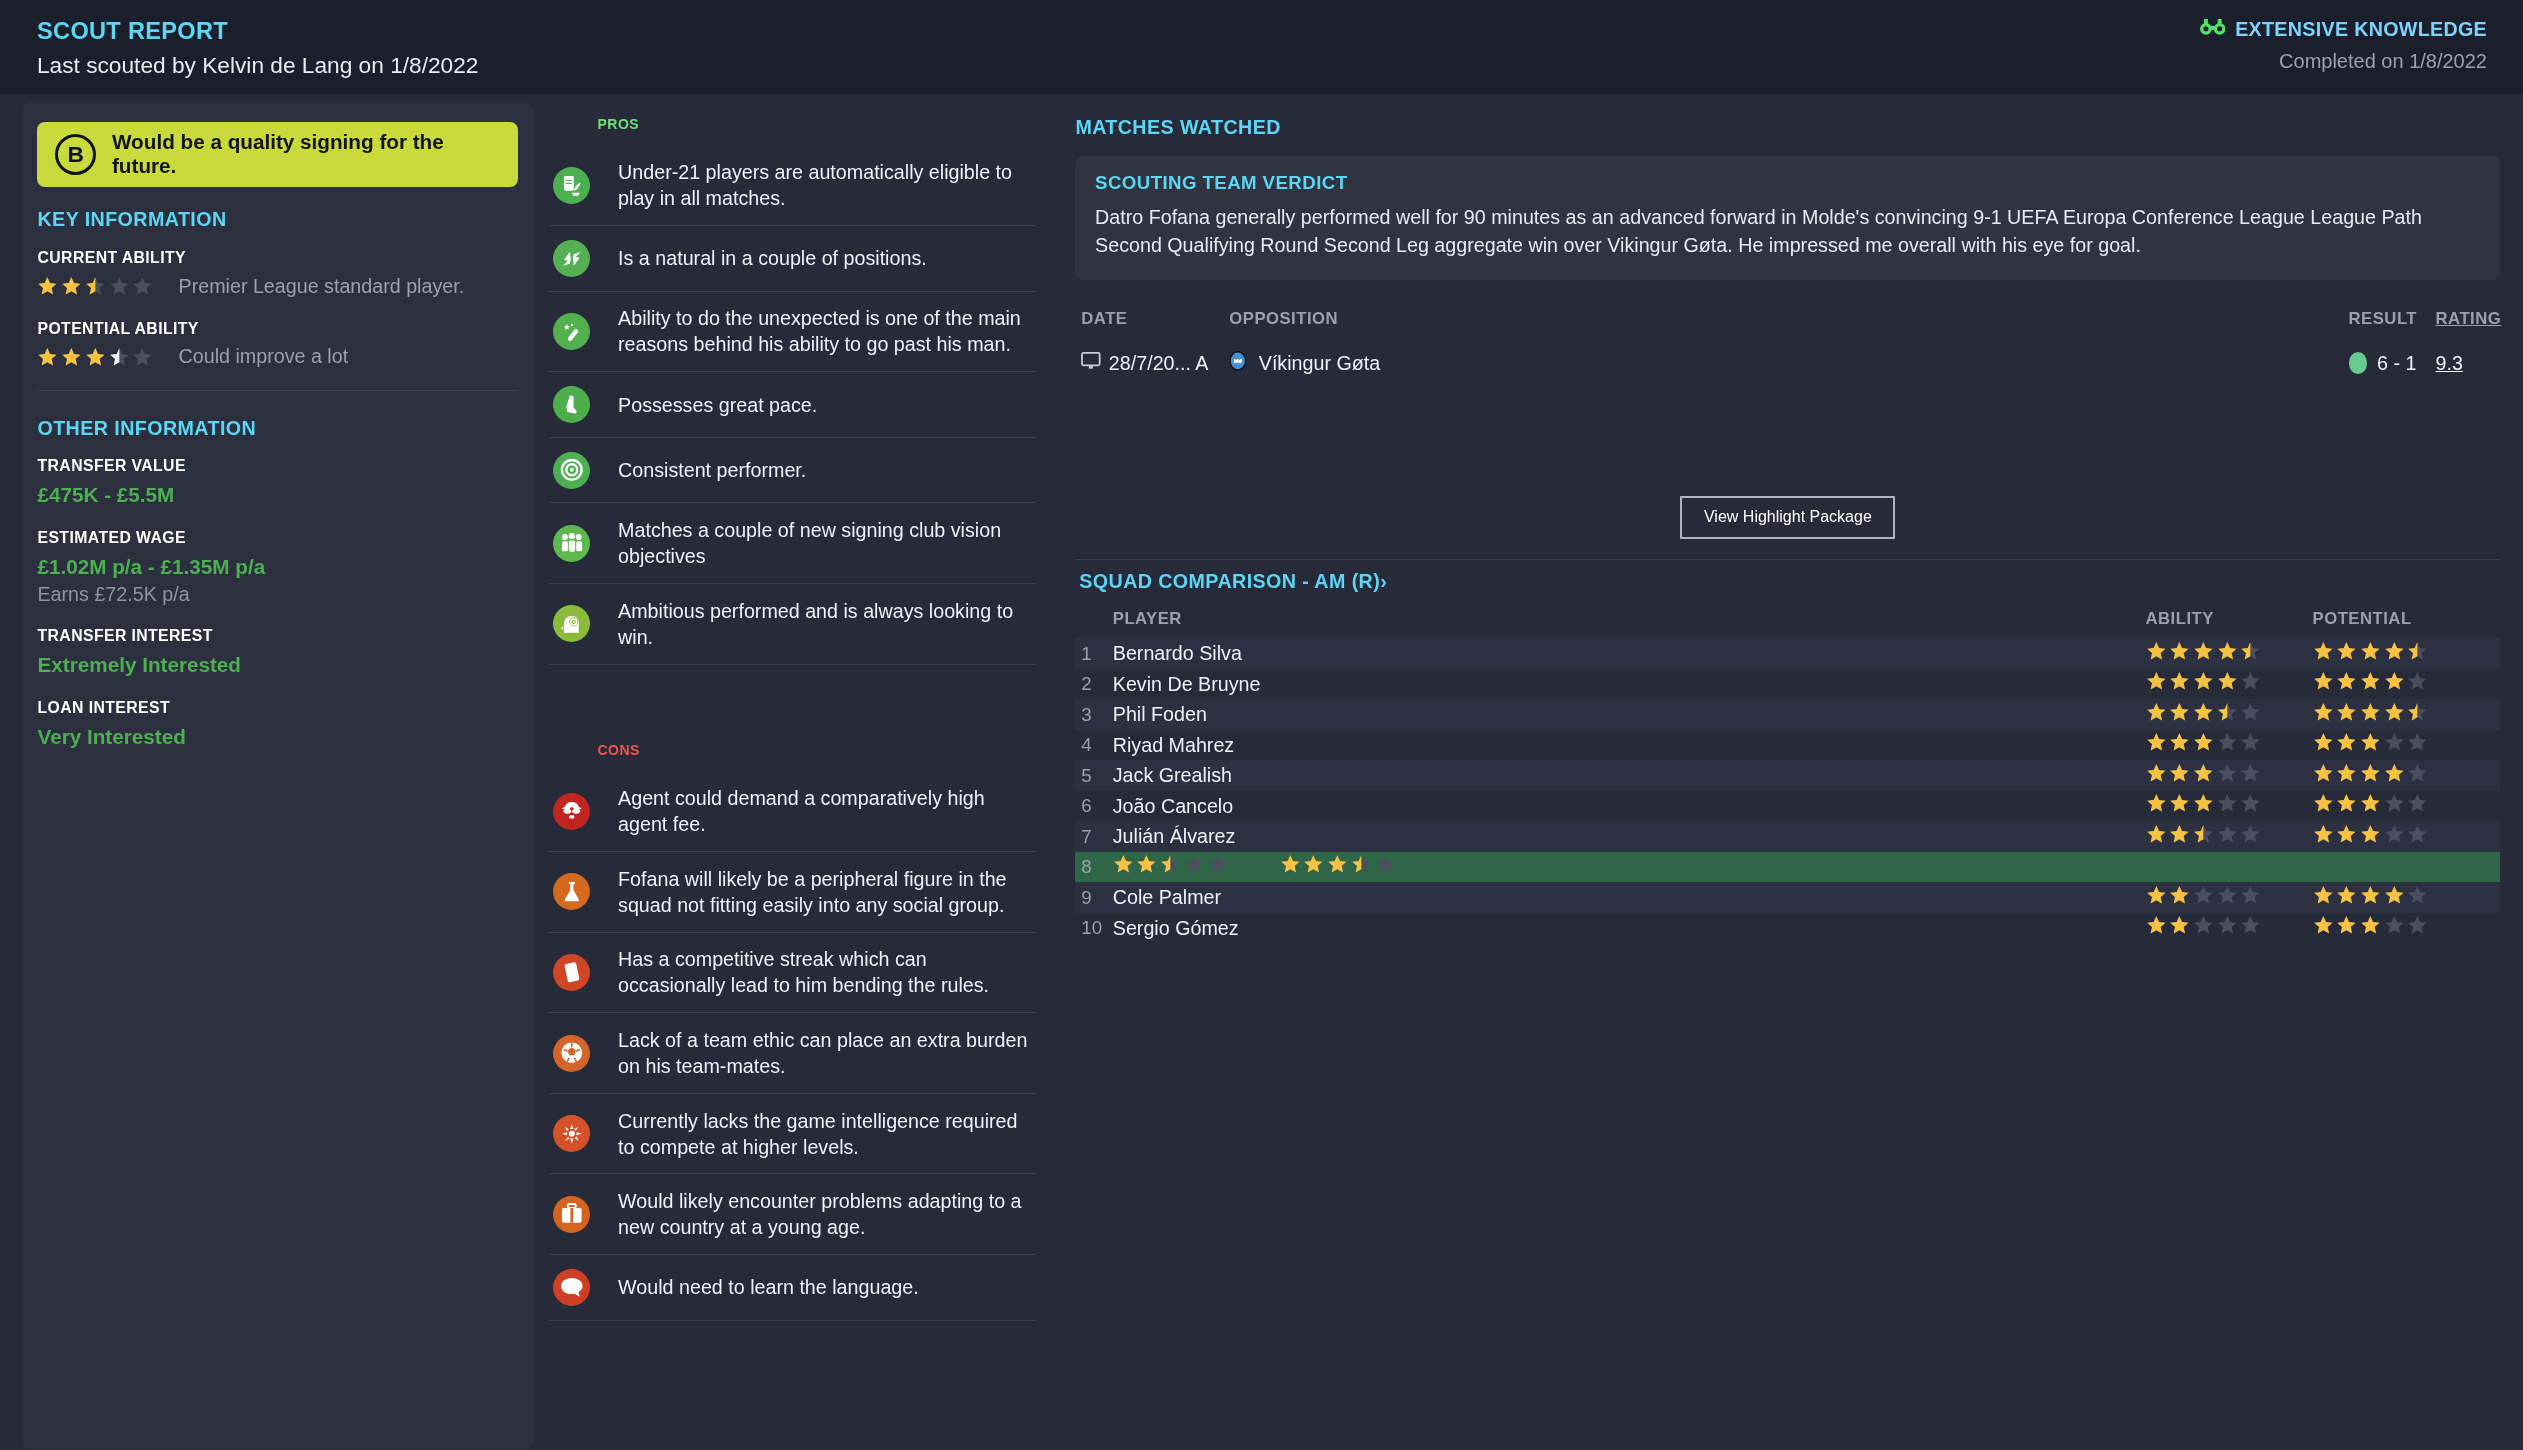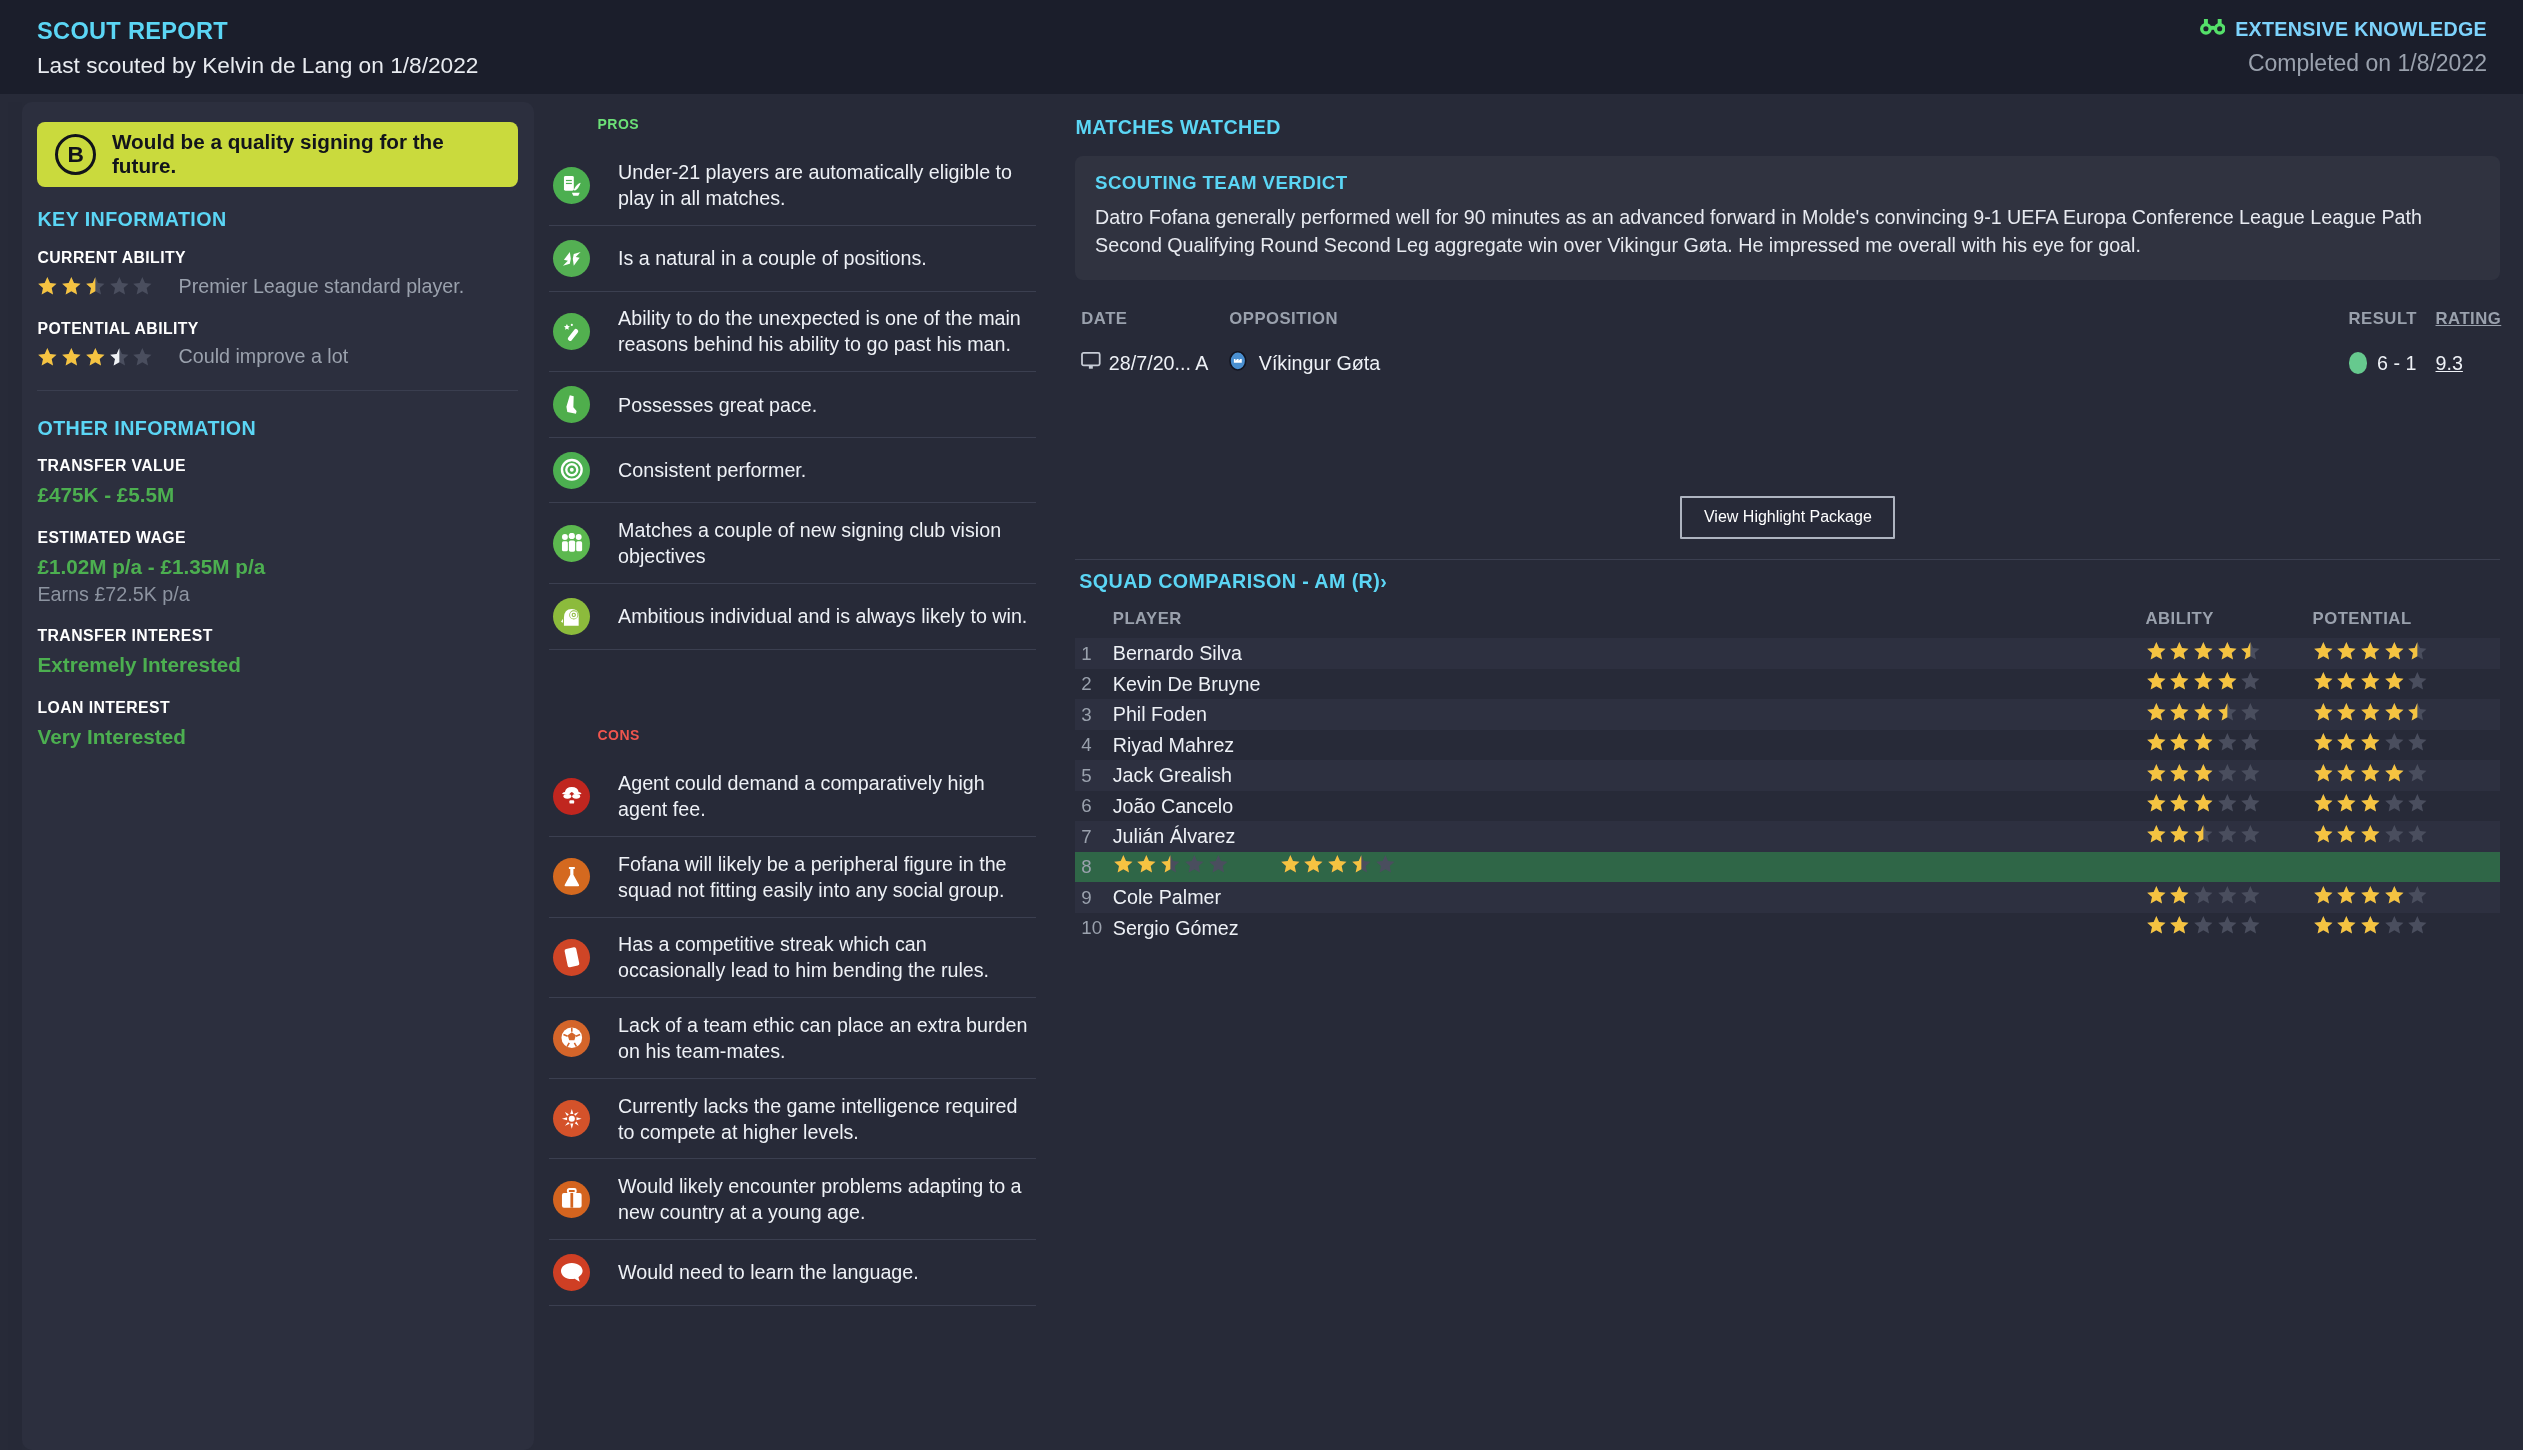--- a/index.html
+++ b/index.html
@@ -23,21 +23,21 @@
   }
   .hdr-left .hdr-sub {
     color: #e8ebf0; font-size: 22.7px; margin-top: 6.9px; font-weight: 400;
   }
   .hdr-right { text-align: right; }
   .hdr-know {
     color: #7dd3fc; font-size: 19.7px; font-weight: bold; letter-spacing: 0.3px;
     display: flex; align-items: center; justify-content: flex-end; gap: 9.9px;
   }
   .binoc { display:inline-block; }
-  .hdr-completed { color: #9aa1ad; font-size: 23px; margin-top: 8.9px; }
+  .hdr-completed { color: #9aa1ad; font-size: 20px; margin-top: 8.9px; }
 
   
   .main { display: flex; height: 1356px; background: #272a38; }
   .col-left  { width: 512px; background: #2c2f3e; border-radius: 9.9px; margin: 7.9px 0 0 21.7px; padding: 19.7px 15.8px 0 15.8px; position: relative; }
   .col-mid   { width: 520px; margin-left: 0px; padding: 21.7px 17.7px 0 15.8px; }
   .col-right { flex: 1; padding: 21.7px 23.6px 0 21.7px; }
   .col-left::before{
     content:""; position:absolute; left:-13.8px; top:0; width:13.8px; height:100%;
     background:#262937;
   }
@@ -342,21 +342,21 @@
         <div class="pc-item">
           <span class="pc-icon" style="background: rgb(140, 187, 60);">
             <svg width="23.6" height="21.7" viewBox="0 0 24 22">
               <path d="M4 20 L4 12 Q4 3 12 3 Q19 3 19 10 L19 20 Z" fill="#fff"></path>
               <path d="M3 13 l-2 3 2 1 z" fill="#fff"></path>
               <circle cx="14" cy="9" r="4.6" fill="#8cbb3c"></circle>
               <circle cx="14" cy="9" r="3" fill="none" stroke="#fff" stroke-width="1.6"></circle>
               <circle cx="14" cy="9" r="1.1" fill="#fff"></circle>
             </svg>
           </span>
-          <span class="pc-text">Ambitious individual and is always likely to win.</span>
+          <span class="pc-text">Ambitious performed and is always looking to win.</span>
         </div>
       </div>
     <div class="spacer-block"></div>
     <div class="list-title cons-title">CONS</div>
     <div id="cons-list">
         <div class="pc-item">
           <span class="pc-icon" style="background: rgb(192, 38, 31);">
             <svg width="23.6" height="19.7" viewBox="0 0 24 20">
               <path d="M12 1 Q6 1 5 6 Q3 6 2 8 L9 9 Q11 6 12 6 Q13 6 15 9 L22 8 Q21 6 19 6 Q18 1 12 1 Z" fill="#fff"></path>
               <ellipse cx="7.5" cy="10.5" rx="4" ry="2.4" fill="#fff"></ellipse>

